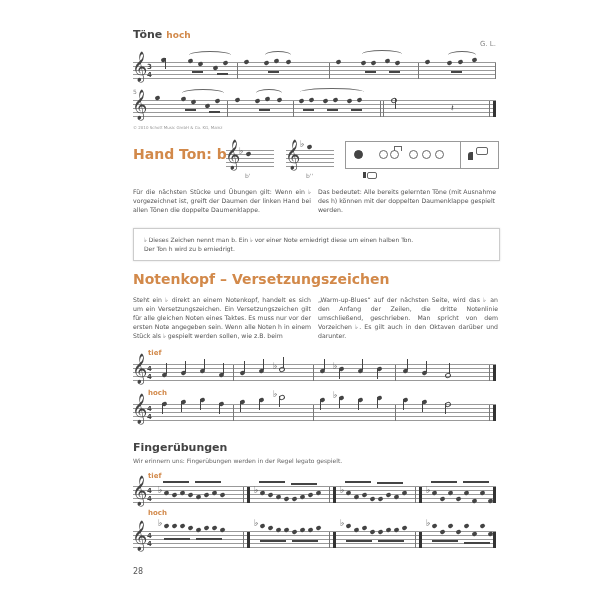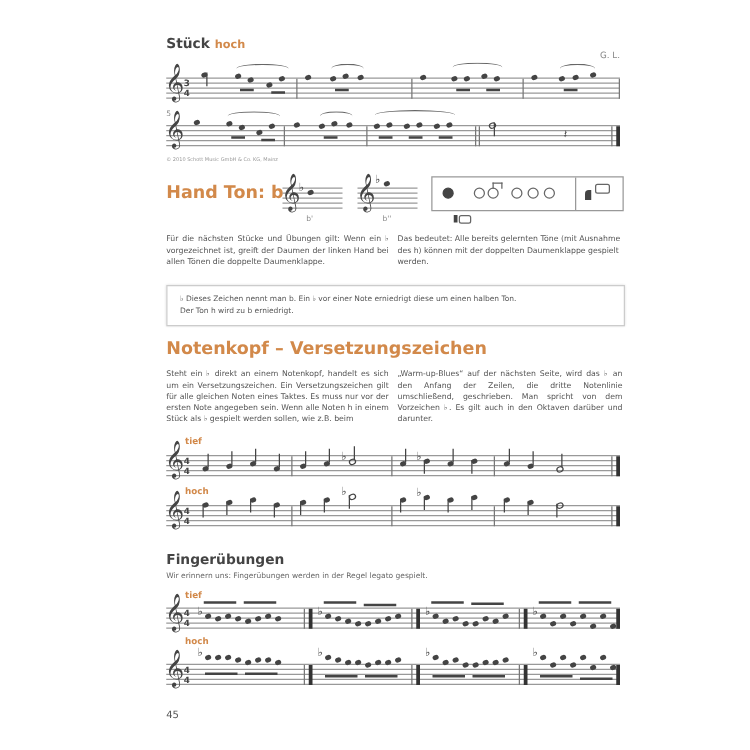--- a/index.html
+++ b/index.html
@@ -33,21 +33,21 @@
   .label-orange{font-size:7px;color:#d2894a;font-weight:bold;}
   .h-finger{left:133px;top:441px;font-size:11px;font-weight:bold;color:#444;}
   .finger-desc{left:133px;top:457px;font-size:6px;color:#666;}
   .pagenum{left:133px;top:567px;font-size:8px;color:#555;}
   .smallnum{font-size:6px;color:#888;}
 </style>
 </head>
 <body>
 
 <div class="abs h-etude">
-  <span>Stück</span><span class="sub">hoch</span>
+  <span>Töne</span><span class="sub">hoch</span>
 </div>
 <div class="abs composer">G. L.</div>
 
 <div class="staff" style="left:133px;top:62px;width:363px;">
   <div class="line" style="top:3px"></div>
     <div class="line" style="top:7px"></div>
     <div class="line" style="top:11px"></div>
     <div class="line" style="top:15px"></div>
   <span class="clef">𝄞</span>
   <div class="timesig">
@@ -403,13 +403,13 @@
     <div class="note" style="left:323px;top:-2px"></div>
   <div class="note" style="left:331px;top:-8px"></div>
     <div class="note" style="left:339px;top:0px"></div>
     <div class="note" style="left:347px;top:-8px"></div>
     <div class="note" style="left:355px;top:0px"></div>
   <div class="beam" style="left:299px;top:8px;width:26px"></div>
     <div class="beam" style="left:331px;top:10px;width:26px"></div>
   <div class="endbar" style="left:360px"></div>
 </div>
 
-<div class="abs pagenum">45</div>
+<div class="abs pagenum">28</div>
 
 </body></html>

